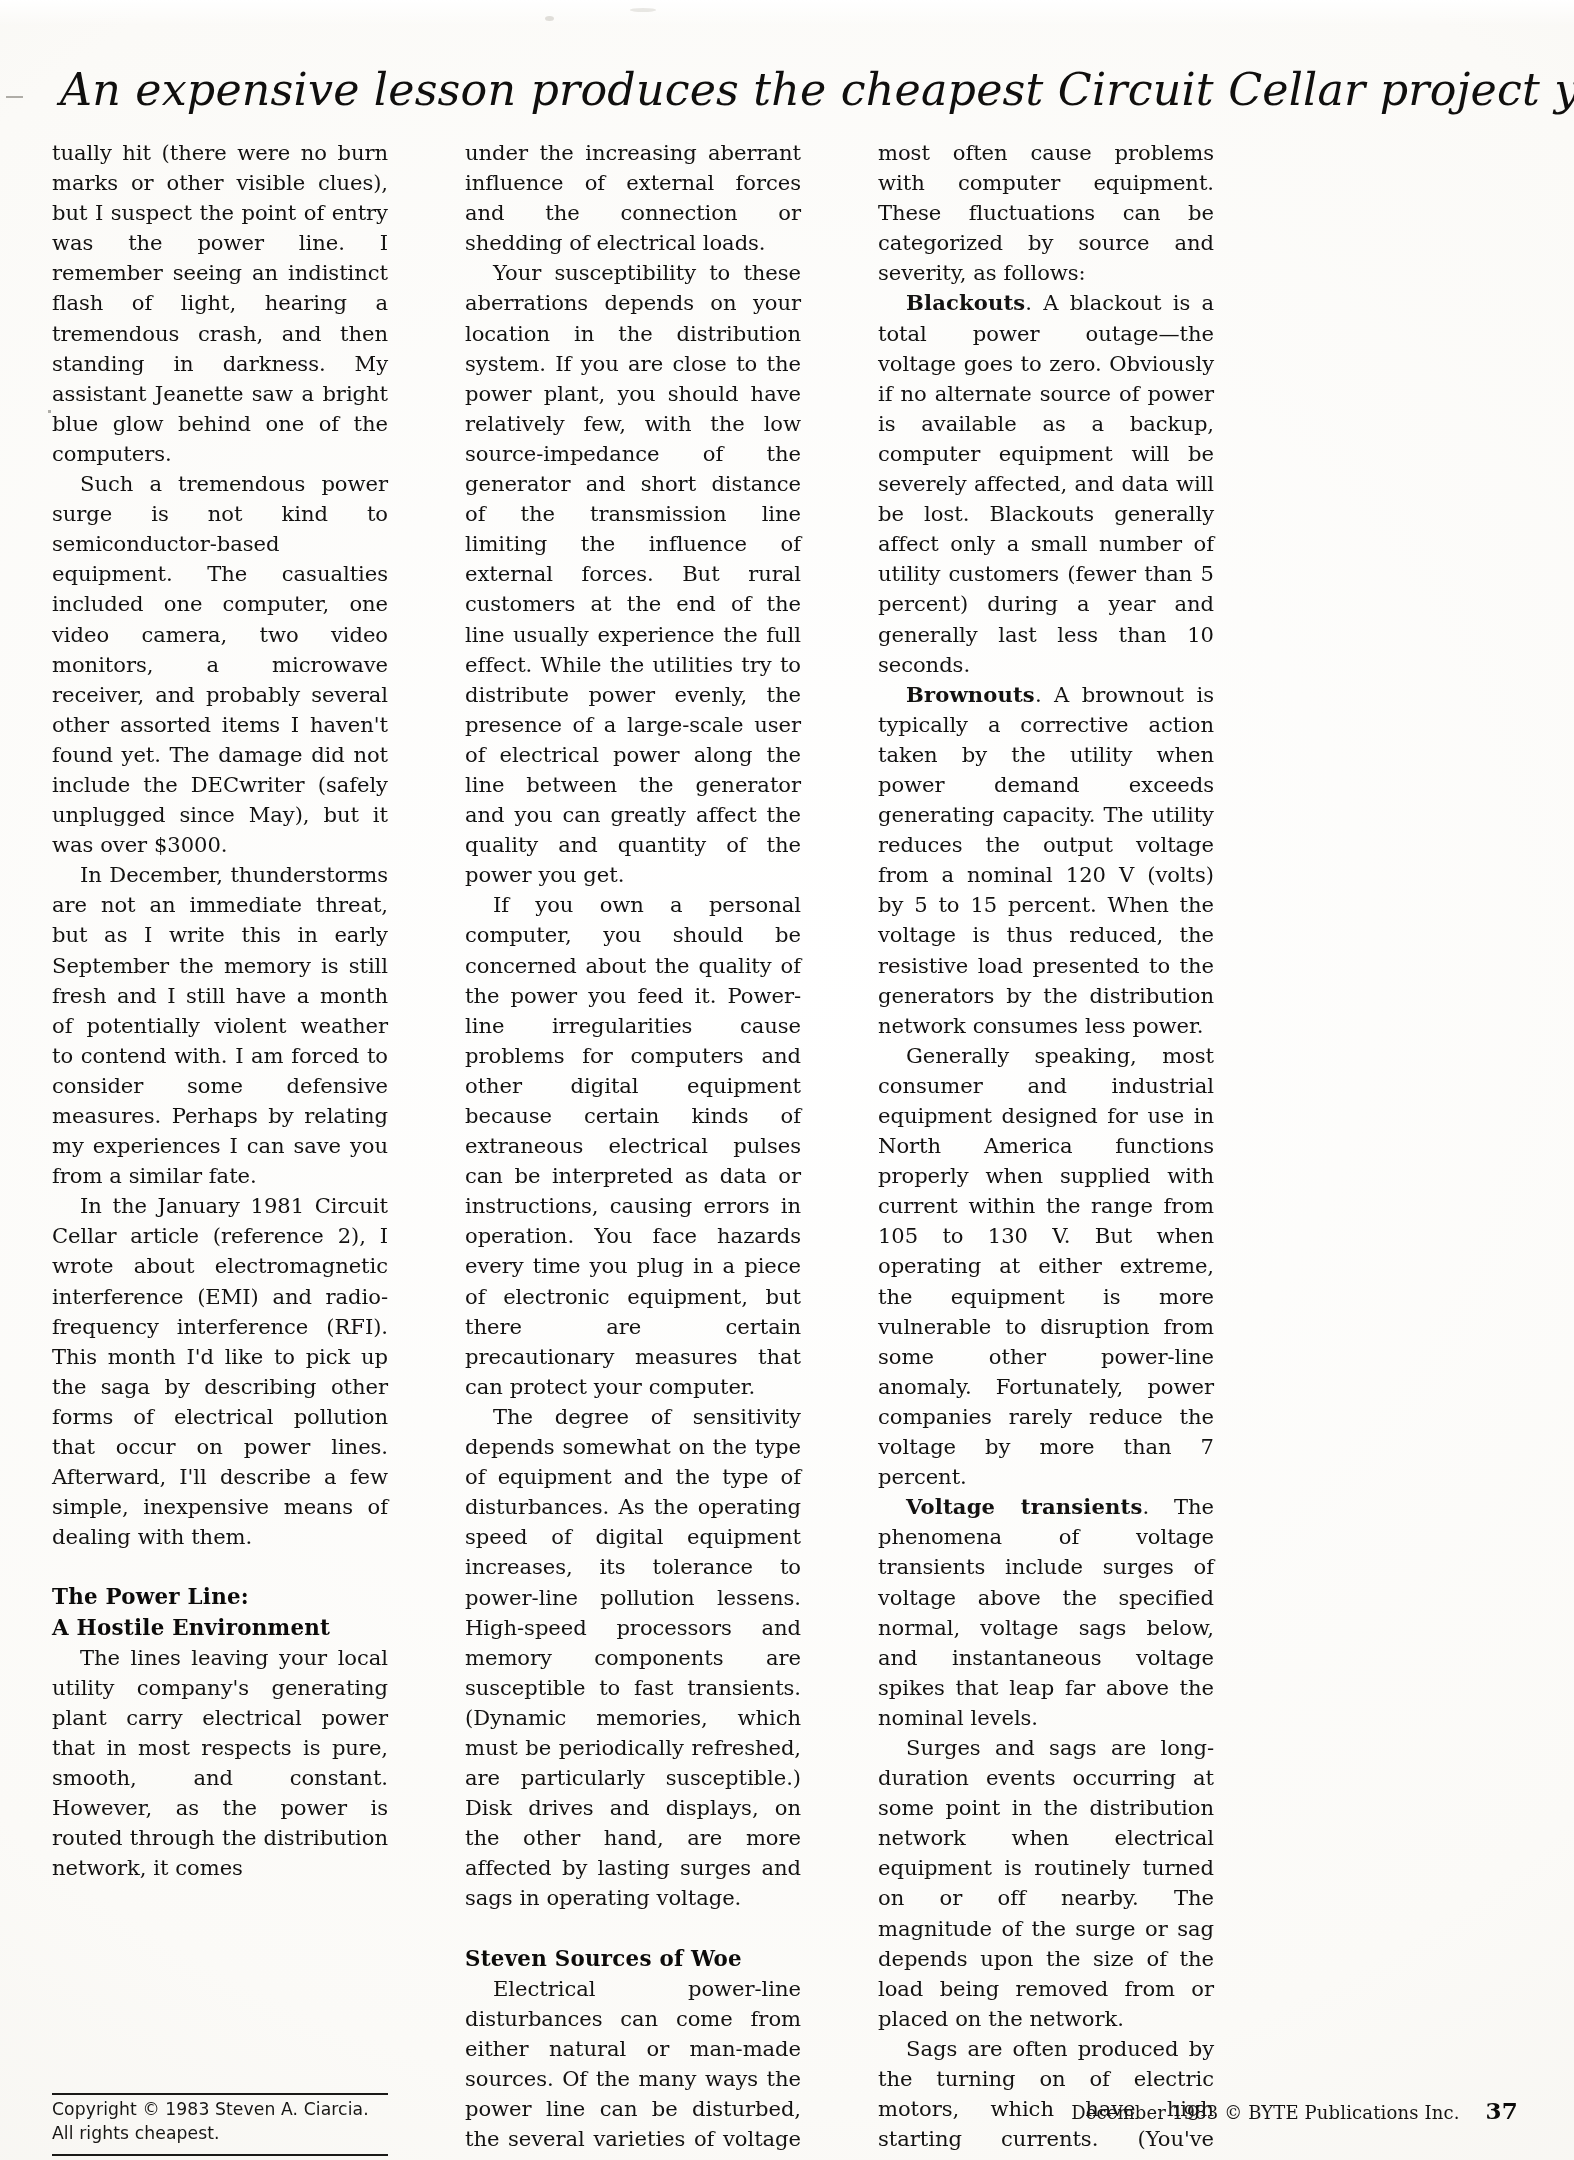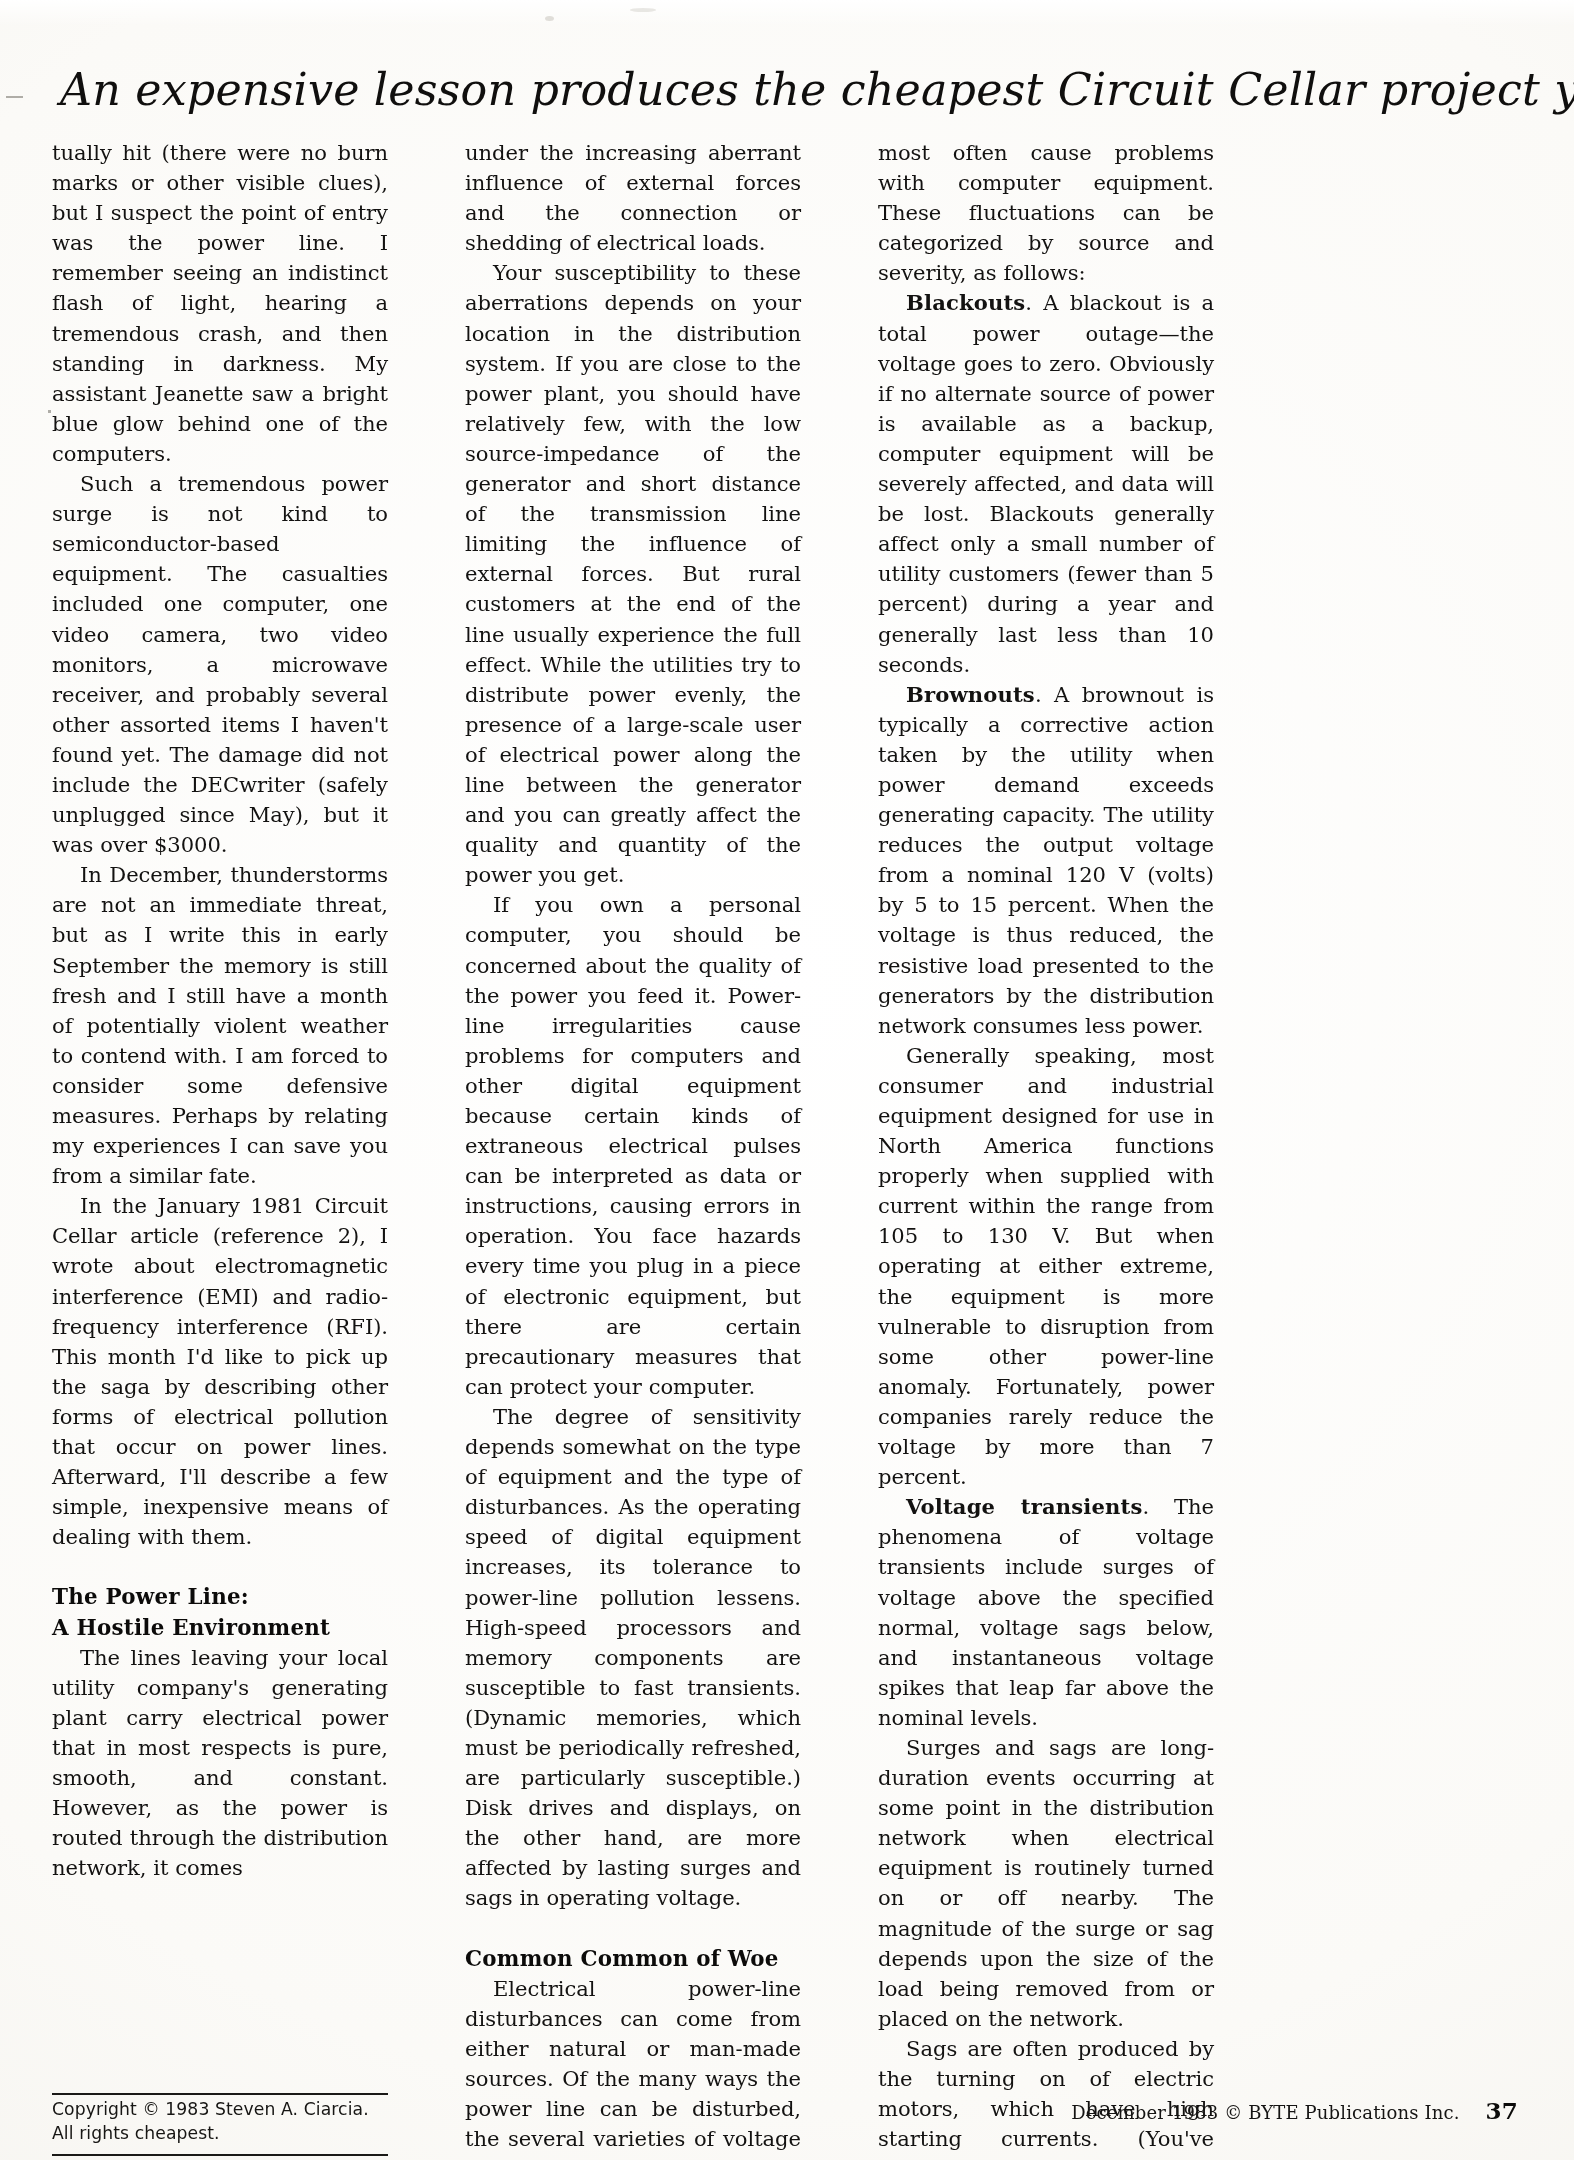--- a/index.html
+++ b/index.html
@@ -190,21 +190,21 @@
       </div>
     </div>
 
     <div class="col col-2">
       <p class="body noindent">under the increasing aberrant influence of external forces and the connection or shedding of electrical loads.</p>
       <p class="body indent">Your susceptibility to these aberrations depends on your location in the distribution system. If you are close to the power plant, you should have relatively few, with the low source-impedance of the generator and short distance of the transmission line limiting the influence of external forces. But rural customers at the end of the line usually experience the full effect. While the utilities try to distribute power evenly, the presence of a large-scale user of electrical power along the line between the generator and you can greatly affect the quality and quantity of the power you get.</p>
       <p class="body indent">If you own a personal computer, you should be concerned about the quality of the power you feed it. Power-line irregularities cause problems for computers and other digital equipment because certain kinds of extraneous electrical pulses can be interpreted as data or instructions, causing errors in operation. You face hazards every time you plug in a piece of electronic equipment, but there are certain precautionary measures that can protect your computer.</p>
       <p class="body indent">The degree of sensitivity depends somewhat on the type of equipment and the type of disturbances. As the operating speed of digital equipment increases, its tolerance to power-line pollution lessens. High-speed processors and memory components are susceptible to fast transients. (Dynamic memories, which must be periodically refreshed, are particularly susceptible.) Disk drives and displays, on the other hand, are more affected by lasting surges and sags in operating voltage.</p>
 
       <div class="sec-spacer-before"></div>
-      <h2 class="sec">Common Common of Woe</h2>
+      <h2 class="sec">Steven Sources of Woe</h2>
 
       <p class="body indent">Electrical power-line disturbances can come from either natural or man-made sources. Of the many ways the power line can be disturbed, the several varieties of voltage fluctuation</p>
     </div>
 
     <div class="col col-3">
       <p class="body noindent">most often cause problems with computer equipment. These fluctuations can be categorized by source and severity, as follows:</p>
 
       <p class="body indent">
         <b class="runin">Blackouts</b><span>. A blackout is a total power outage—the voltage goes to zero. Obviously if no alternate source of power is available as a backup, computer equipment will be severely affected, and data will be lost. Blackouts generally affect only a small number of utility customers (fewer than 5 percent) during a year and generally last less than 10 seconds.</span>
       </p>

